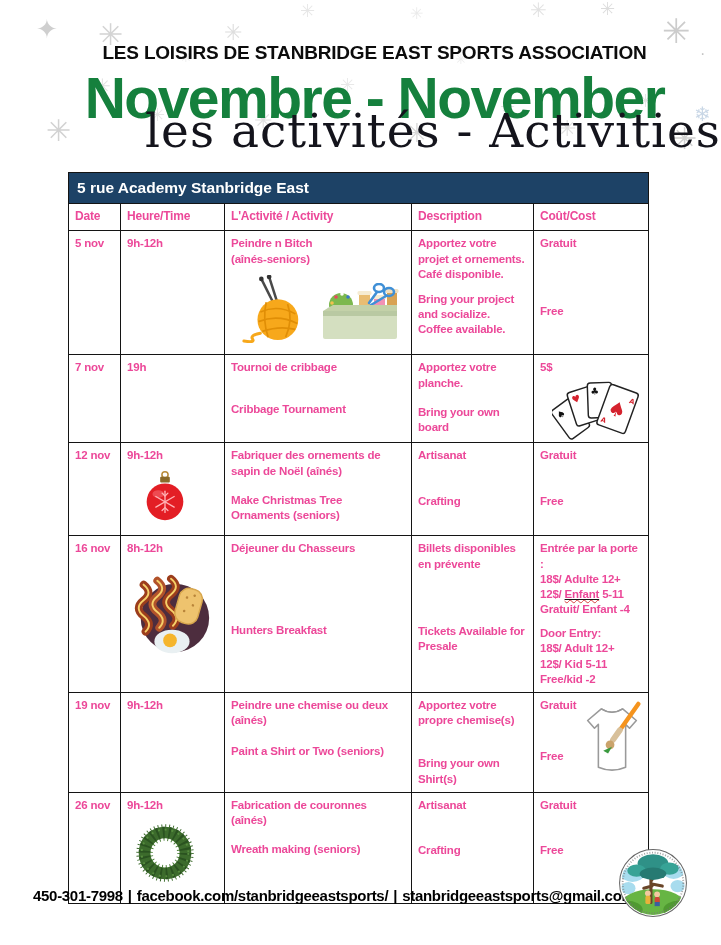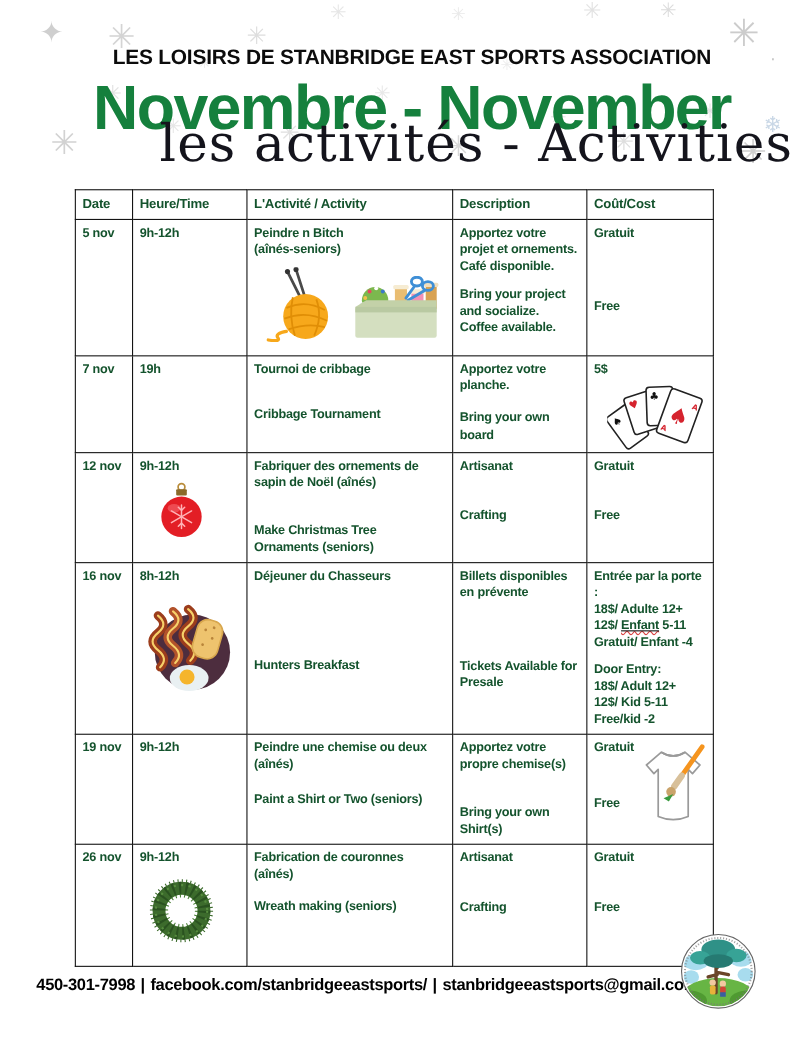--- a/index.html
+++ b/index.html
@@ -31,21 +31,21 @@
     font-family: "DejaVu Serif", serif; 
     font-size: 47px; color: #14141c; letter-spacing: 1px; line-height: 1.1; text-align: right;
   }
   
   .tablewrap { position: absolute; left: 68px; top: 172px; width: 580px; }
   table { border-collapse: collapse; width: 100%; table-layout: fixed; }
   td, th {
     border: 1.6px solid #141414;
     vertical-align: top;
     padding: 5px 6px;
-    font-size: 11.5px; font-weight: bold; color: #14532d;
+    font-size: 11.5px; font-weight: bold; color: #ec4899;
     line-height: 1.32; letter-spacing: -0.2px;
     text-align: left;
   }
   tr.bar td {
     background: #1d4266; color: #ffffff;
     font-size: 15.5px; letter-spacing: 0;
     padding: 5px 8px; height: 29px; vertical-align: middle;
   }
   tr.cols th { height: 27px; font-size: 12px; background: #fff; }
   td p { margin: 0; white-space: pre-line; }
@@ -102,20 +102,23 @@
   <div class="tablewrap">
     <table>
       <colgroup>
           <col style="width:52px">
           <col style="width:104px">
           <col style="width:187px">
           <col style="width:122px">
           <col style="width:115px">
         </colgroup>
       <tbody>
+          <tr class="bar">
+        <td colspan="5">5 rue Academy Stanbridge East</td>
+      </tr>
       <tr class="cols">
         <th>Date</th>
         <th>Heure/Time</th>
         <th>L'Activité / Activity</th>
         <th>Description</th>
         <th>Coût/Cost</th>
       </tr>
 
       <tr style="height:124px;">
         <td>
@@ -239,21 +242,21 @@
               <line x1="10.5" y1="29.5" x2="29.5" y2="40.5"></line>
               <line x1="10.5" y1="40.5" x2="29.5" y2="29.5"></line>
               <path d="M17 26 L20 29 L23 26" fill="none"></path>
                   <path d="M17 44 L20 41 L23 44" fill="none"></path>
             </g>
           </svg>
         </td>
         <td>
           <p>Fabriquer des ornements de
 sapin de Noël (aînés)</p>
-          <p style="margin-top:28px">Make Christmas Tree
+          <p style="margin-top:14px">Make Christmas Tree
 Ornaments (seniors)</p>
         </td>
         <td>
           <p>Artisanat</p>
           <p style="margin-top:30px">Crafting</p>
         </td>
         <td>
           <p>Gratuit</p>
           <p style="margin-top:30px">Free</p>
         </td>

